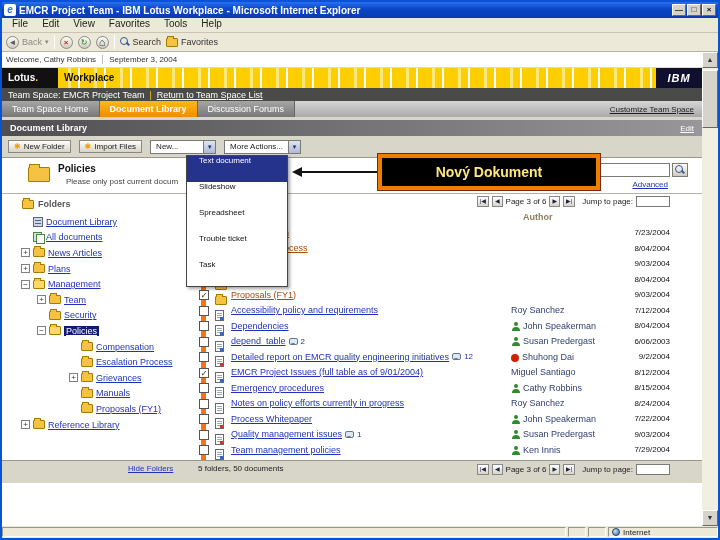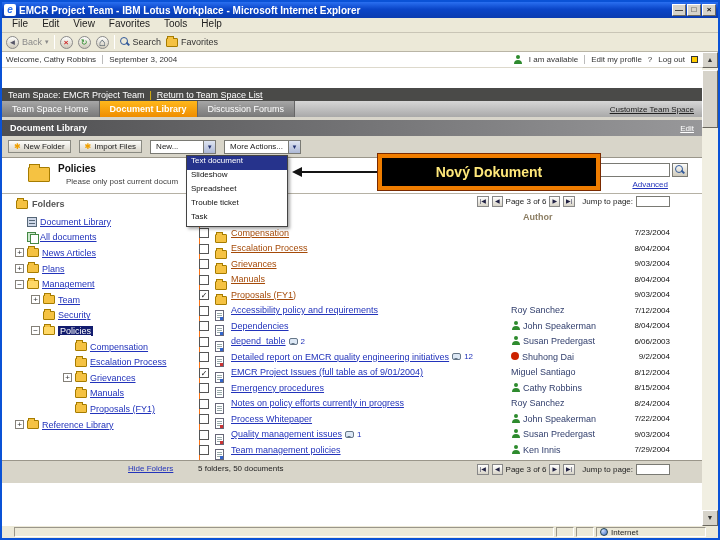--- a/index.html
+++ b/index.html
@@ -95,21 +95,21 @@
     border:1px solid #a67c00; border-bottom:none; }
   .pol-title { position:absolute; left:56px; top:5px; font-size:10px; font-weight:bold; color:#111; }
   .pol-desc { position:absolute; left:56px; top:19px; font-size:8px; color:#444;margin-left:8px; }
   .searchbox { position:absolute; left:556px; top:5px; width:112px; height:14px; border:1px solid #7a7a74; font-size:9px; padding:0 2px; }
   .searchbtn { position:absolute; left:670px; top:5px; width:16px; height:14px; border:1px solid #7a7a74;
     background:linear-gradient(#fdfdfb,#cfcabb); display:flex; align-items:center; justify-content:center; }
   .advanced { position:absolute; right:34px; top:22px; font-size:8px; color:#2233bb; text-decoration:underline; }
 
   
   .mainarea { position:absolute; left:0; top:142px; width:700px; height:266px; background:#fff; }
-  .folderspanel { position:absolute; left:8px; top:0; width:190px; height:266px; border-right:1px solid #f97316; }
+  .folderspanel { position:absolute; left:14px; top:0; width:190px; height:266px; border-right:5px solid #f97316; }
   .fp-head { display:flex; align-items:center; gap:4px; padding:5px 0 4px 6px; font-size:9px; font-weight:bold; color:#555; }
   .tree { padding-top:1px; }
   .tnode { display:flex; align-items:center; gap:3px; height:15.6px; white-space:nowrap; }
   .ind0 { padding-left:5px; } .ind1 { padding-left:21px; } .ind2 { padding-left:53px; }
   .exp { width:9px; height:9px; border:1px solid #848078; background:#fff; font-size:8px; line-height:7px;
     text-align:center; color:#333; flex:0 0 9px; }
   .exp.spacer { border:none; background:transparent; }
   .tlabel { font-size:9px; color:#2233bb; text-decoration:underline; }
   .tlabel.tsel { background:#121c6e; color:#fff; padding:0 2px; }
 
@@ -127,21 +127,21 @@
   .col-author { position:absolute; left:330px; top:2px; font-size:9px; font-weight:bold; color:#8b7d62; }
   .rows { position:relative; }
   .trow { position:relative; height:15.5px; }
   .cbx { position:absolute; left:6px; top:2px; width:10px; height:10px; border:1px solid #555; background:#fff;
     font-size:8px; line-height:9px; text-align:center; color:#111; }
   .rowicon { position:absolute; left:22px; top:3px; }
   .titlewrap { position:absolute; left:38px; top:1.5px; display:flex; align-items:center; gap:3px; white-space:nowrap; }
   .rowtitle { font-size:9px; text-decoration:underline; }
   .rowtitle.flink { color:#a54a08; }
   .rowtitle.dlink { color:#2233bb; }
-  .rauthor { position:absolute; left:318px; top:1.5px; display:flex; align-items:flex-start; gap:3px; }
+  .rauthor { position:absolute; left:318px; top:1.5px; display:flex; align-items:flex-end; gap:3px; }
   .aname { font-size:9px; color:#33406e; }
   .rdate { position:absolute; right:32px; top:2px; font-size:8px; color:#111; }
 
   .i-folder { width:12px; height:9px; background:#f5c242; border:1px solid #a67c00; border-radius:1px;
     position:relative; display:inline-block; flex:0 0 12px; }
   .i-folder::before { content:""; position:absolute; top:-3px; left:0; width:5px; height:2px; background:#f5c242;
     border:1px solid #a67c00; border-bottom:none; }
   .i-folder.open { background:#ffd866; }
   .i-doc { width:9px; height:11px; background:#fff; border:1px solid #667; display:inline-block; position:relative; flex:0 0 9px; }
   .i-doc::before { content:""; position:absolute; left:1px; top:2px; width:5px; height:1px; background:#9aa;
@@ -159,36 +159,36 @@
   .cmtn { font-size:8px; color:#2233bb; }
 
   .bottombar { position:absolute; left:0; top:408px; width:700px; height:23px; background:#d8d5c9; border-top:1px solid #9a968a; }
   .hidefolders { position:absolute; left:126px; top:3px; font-size:8px; color:#2233bb; text-decoration:underline; }
   .summary { position:absolute; left:196px; top:3px; font-size:8px; color:#222; }
   .bottombar .pager { top:3px; }
 
   
   .newmenu { position:absolute; left:184px; top:103px; width:102px; border:1px solid #444; background:#fff;
     box-shadow:2px 2px 3px rgba(0,0,0,.35); z-index:5; }
-  .nm-item { height:14px; line-height:9.4px; font-size:8px; color:#111; padding-left:4px; white-space:nowrap; }
+  .nm-item { height:26px; line-height:9.4px; font-size:8px; color:#111; padding-left:12px; white-space:nowrap; }
   .nm-item.sel { background:#26338c; color:#fff; }
   .calloutarrow { position:absolute; left:286px; top:112px; z-index:6; }
   .callout { position:absolute; left:376px; top:102px; width:222px; height:36px; background:#000;
     border:4px solid #ef7d00; box-shadow:0 0 0 1px #7a2a00; z-index:7; display:flex; align-items:center; justify-content:center; }
   .callout span { color:#ffe87a; font-size:14px; font-weight:bold; }
 
   
   .vscroll { position:absolute; left:702px; top:52px; width:16px; height:474px; background:#f1efe2; }
   .sbbtn { position:absolute; left:0; width:16px; height:16px; background:#d6d3ca; border:1px solid;
     border-color:#fff #6a675e #6a675e #fff; font-size:7px; text-align:center; line-height:14px; color:#333; }
   .sb-up { top:0; } .sb-down { bottom:0; }
   .sb-thumb { position:absolute; left:0; top:18px; width:16px; height:58px; background:#d6d3ca; border:1px solid;
     border-color:#fff #6a675e #6a675e #fff; }
   .statusbar { position:absolute; left:2px; top:526px; width:716px; height:12px; background:#ece9d8;
-    display:flex; align-items:center; gap:2px; padding:0 12px; }
+    display:flex; align-items:center; gap:2px; padding:0 0; }
   .sb-panel { height:10px; border:1px solid; border-color:#9a968a #fff #fff #9a968a; }
   .sb-wide { flex:1; } .sb-small { width:18px; }
   .sb-zone { width:110px; display:flex; align-items:center; gap:3px; font-size:8px; color:#222; padding-left:3px; }
   .globe { width:8px; height:8px; border-radius:50%; background:radial-gradient(circle at 30% 30%,#cfe0ff,#3a6abf); border:1px solid #245; }
 </style>
 </head>
 <body>
 
 <div id="screen">
 
@@ -233,31 +233,27 @@
   </div>
 
   <div class="page">
 
     <div class="userbar">
       <span class="ub-left">
         <span>Welcome, Cathy Robbins</span>
         <span class="vd"></span>
         <span>September 3, 2004</span>
       </span>
-      <span class="ub-right">
-        <span class="i-person"></span>
-        <a class="ub-link">I am available</a>
-        <span class="vd"></span>
-        <a class="ub-link">Edit my profile</a>
-        <a class="ub-link">?</a>
-        <a class="ub-link">Log out</a>
-        <span class="deco-sq"></span>
-      </span>
-    </div>
-
+    </div>
+
+    <div class="brandbar">
+      <span class="lotusbox"><span>Lotus</span><i>.</i></span>
+      <span class="wpword">Workplace</span>
+      <span class="ibmbox">IBM</span>
+    </div>
 
     <div class="tsbar">
       <span class="tstitle">Team Space: EMCR Project Team</span>
       <span class="tssep">|</span>
       <a class="tslink">Return to Team Space List</a>
     </div>
 
     <div class="tabsbar">
       <div style="display:flex;" id="tabs-host">
           <div class="tab">Team Space Home</div>

